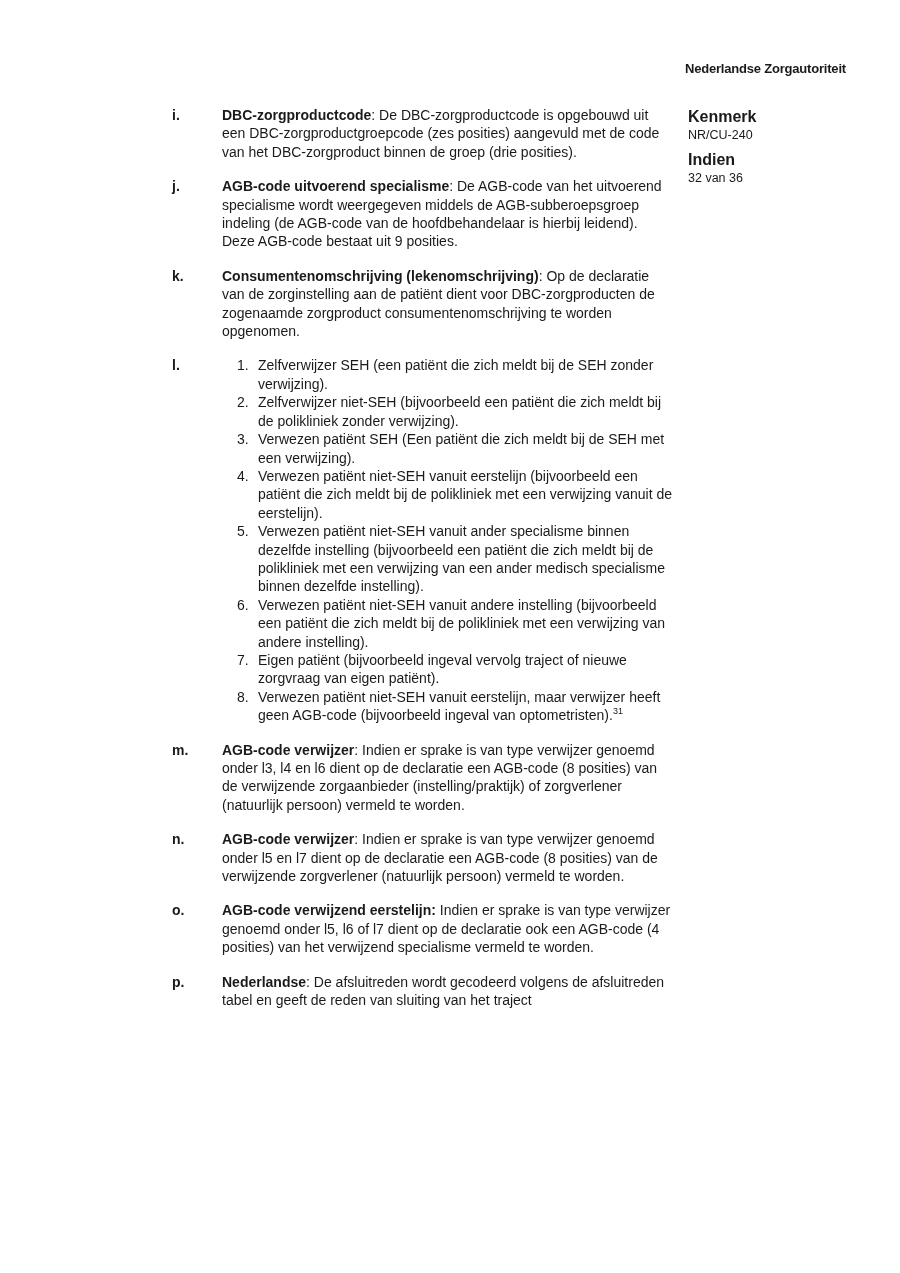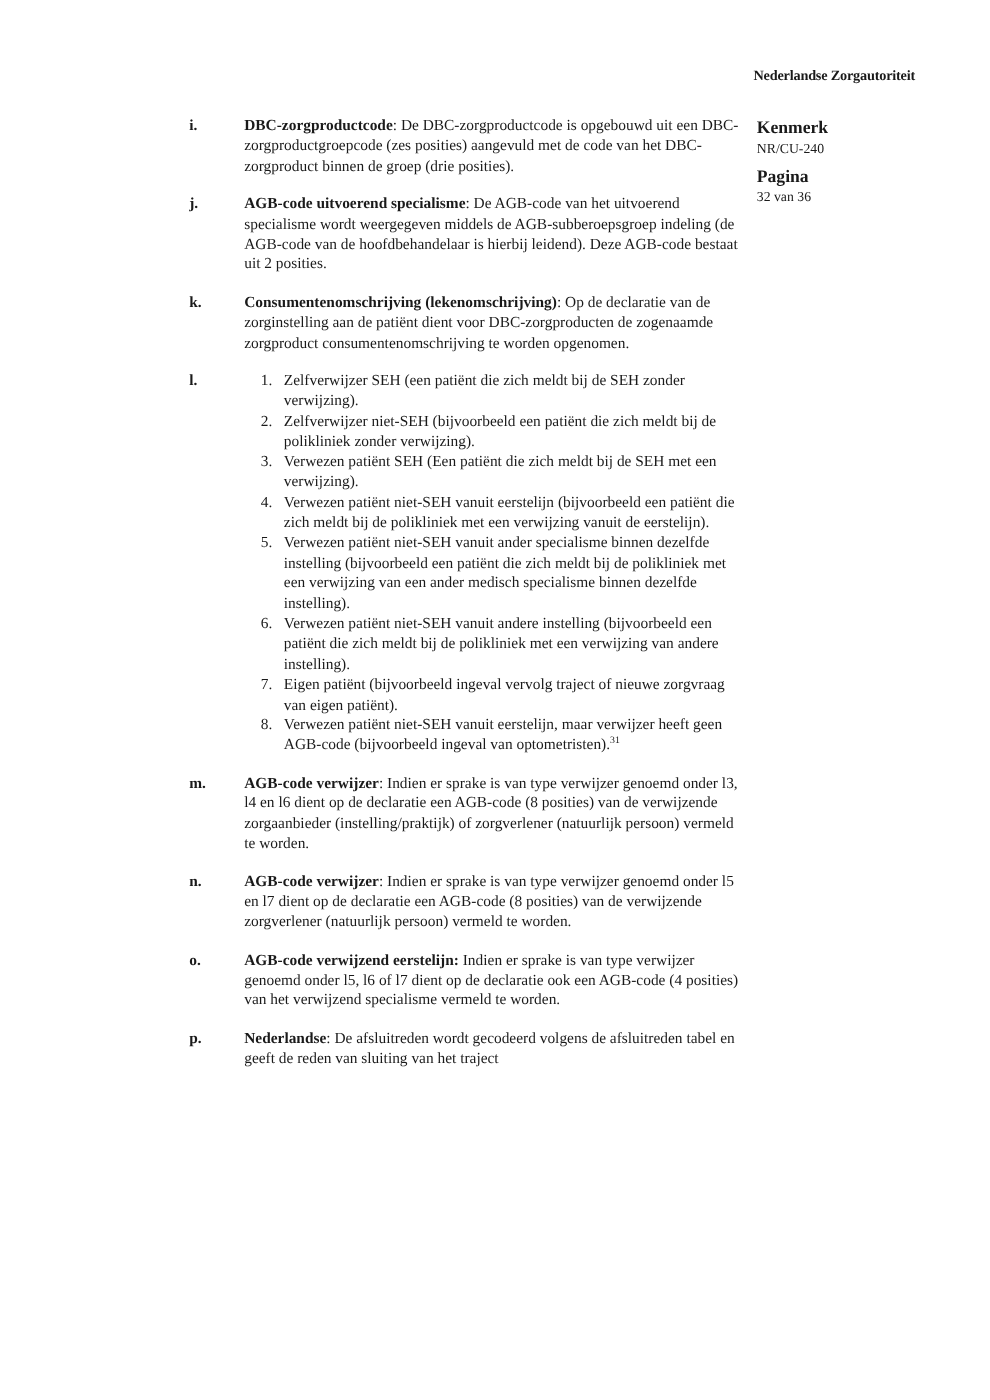--- a/index.html
+++ b/index.html
@@ -1,21 +1,21 @@
 <!DOCTYPE html>
 <html><head>
 <meta charset="utf-8">
 <style>
   html, body { margin: 0; padding: 0; }
   .page {
     position: relative;
     width: 900px;
     height: 1048px;
     background: #ffffff;
-    font-family: Liberation Serif, serif;
+    font-family: Liberation Sans, sans-serif;
     color: #1a1a1a;
     overflow: hidden;
   }
   .brand {
     position: absolute;
     left: 685px;
     top: 61px;
     font-size: 13px;
     font-weight: bold;
     letter-spacing: -0.2px;
@@ -66,37 +66,37 @@
 </head>
 <body>
 
 <div class="page">
 
   <div class="brand">Nederlandse Zorgautoriteit</div>
 
   <div class="docmeta">
     <div class="meta-label">Kenmerk</div>
     <div class="meta-value">NR/CU-240</div>
-    <div class="meta-label">Pagina</div>
+    <div class="meta-label">Indien</div>
     <div class="meta-value">32 van 36</div>
   </div>
 
   <div class="content">
 
     <div class="item">
       <div class="letter">i.</div>
       <div class="body">
         <p class="para"><span class="term">DBC-zorgproductcode</span><span>: De DBC-zorgproductcode is opgebouwd uit een DBC-zorgproductgroepcode (zes posities) aangevuld met de code van het DBC-zorgproduct binnen de groep (drie posities).</span></p>
       </div>
     </div>
 
     <div class="item">
       <div class="letter">j.</div>
       <div class="body">
-        <p class="para"><span class="term">AGB-code uitvoerend specialisme</span><span>: De AGB-code van het uitvoerend specialisme wordt weergegeven middels de AGB-subberoepsgroep indeling (de AGB-code van de hoofdbehandelaar is hierbij leidend). Deze AGB-code bestaat uit 2 posities.</span></p>
+        <p class="para"><span class="term">AGB-code uitvoerend specialisme</span><span>: De AGB-code van het uitvoerend specialisme wordt weergegeven middels de AGB-subberoepsgroep indeling (de AGB-code van de hoofdbehandelaar is hierbij leidend). Deze AGB-code bestaat uit 9 posities.</span></p>
       </div>
     </div>
 
     <div class="item">
       <div class="letter">k.</div>
       <div class="body">
         <p class="para"><span class="term">Consumentenomschrijving (lekenomschrijving)</span><span>: Op de declaratie van de zorginstelling aan de patiënt dient voor DBC-zorgproducten de zogenaamde zorgproduct consumentenomschrijving te worden opgenomen.</span></p>
       </div>
     </div>
 

